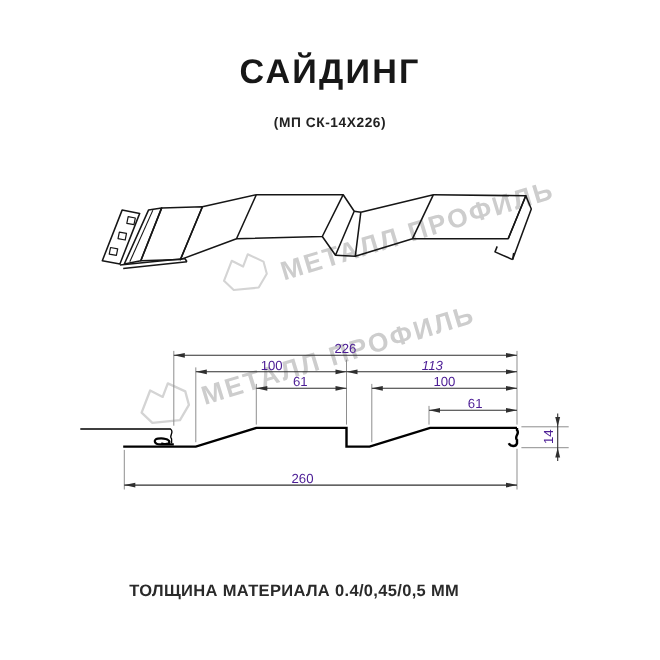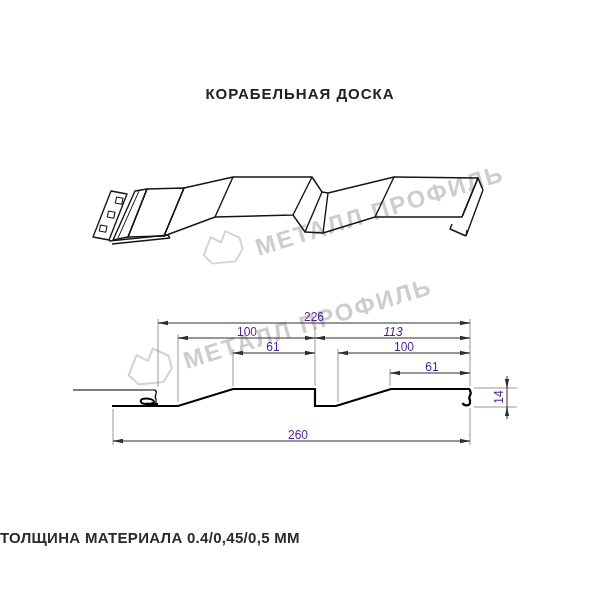--- a/index.html
+++ b/index.html
@@ -5,39 +5,40 @@
   html,body{margin:0;padding:0;background:#ffffff;}
   .page{position:relative;width:600px;height:600px;background:#fff;overflow:hidden;
         font-family:"Liberation Sans", sans-serif;color:#1c1c1c;}
   .title{position:absolute;left:0;top:47px;width:600px;text-align:center;
          font-size:31px;font-weight:bold;letter-spacing:2px;color:#171717;}
   .subtitle{position:absolute;left:0;top:85px;width:600px;text-align:center;
          font-size:15px;font-weight:bold;letter-spacing:1px;color:#222;}
   .model{position:absolute;left:0;top:104px;width:600px;text-align:center;
          font-size:12.5px;font-weight:bold;letter-spacing:.5px;color:#222;}
   
-  .foot{position:absolute;left:0;top:529px;width:535px;
+  .foot{position:absolute;left:0;top:529px;width:535px;text-align:center;
         font-size:15px;font-weight:bold;letter-spacing:.3px;color:#2a2a2a;z-index:5;}
   
   .wm-text{position:absolute;font-size:24px;font-weight:bold;letter-spacing:2px;
            color:#cdcdcd;white-space:nowrap;transform-origin:0 0;z-index:1;}
   .wm-logo{position:absolute;z-index:1;}
   
   .art{position:absolute;left:0;top:0;z-index:2;}
   
   .dim{position:absolute;font-size:12px;color:#4c1d95;z-index:3;
        transform:translateX(-50%);white-space:nowrap;}
   .dim.rot{transform:translate(-50%,-50%) rotate(-90deg);}
 </style>
 </head>
 <body>
 
 <div class="page">
 
-  <div class="subtitle">КОРАБЕЛЬНАЯ ДОСКА</div>
+  <div class="title">САЙДИНГ</div>
+  <div class="model">(МП СК-14Х226)</div>
 
   <div class="wm-logo" style="left:198px;top:228px;transform:rotate(-8deg);">
     <svg width="48" height="38" viewBox="0 0 100 80" fill="none" stroke="#d4d4d4" stroke-width="4" stroke-linejoin="round">
       <path d="M10,52 L30,16 L50,30 L62,8 L90,26 L93,50 L74,74 L26,72 Z"></path>
     </svg>
   </div>
   <div class="wm-text" style="left:252px;top:235px;transform:rotate(-17deg);">МЕТАЛЛ ПРОФИЛЬ</div>
 
   <div class="wm-logo" style="left:122px;top:345px;transform:rotate(-8deg);">
     <svg width="54" height="42" viewBox="0 0 100 80" fill="none" stroke="#d4d4d4" stroke-width="4" stroke-linejoin="round">
@@ -137,18 +138,18 @@
         <polygon points="507,407 504.8,416 509.2,416"></polygon>
     </g>
   </svg>
 
   <span class="dim" style="left:314px;top:310px;">226</span>
   <span class="dim" style="left:247px;top:325px;">100</span>
   <span class="dim" style="left:393px;top:325px;font-style:italic;">113</span>
   <span class="dim" style="left:273px;top:340px;">61</span>
   <span class="dim" style="left:404px;top:340px;">100</span>
   <span class="dim" style="left:432px;top:360px;">61</span>
-  <span class="dim" style="left:298px;top:428px;">260</span>
+  <span class="dim" style="left:275px;top:428px;">260</span>
   <span class="dim rot" style="left:499px;top:397px;">14</span>
 
   <div class="foot">ТОЛЩИНА МАТЕРИАЛА 0.4/0,45/0,5 ММ</div>
 
 </div>
 
 </body></html>

